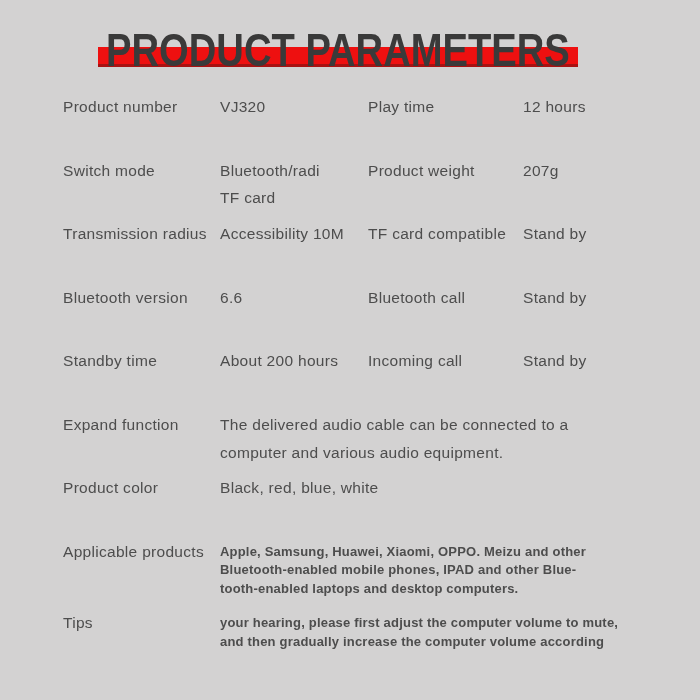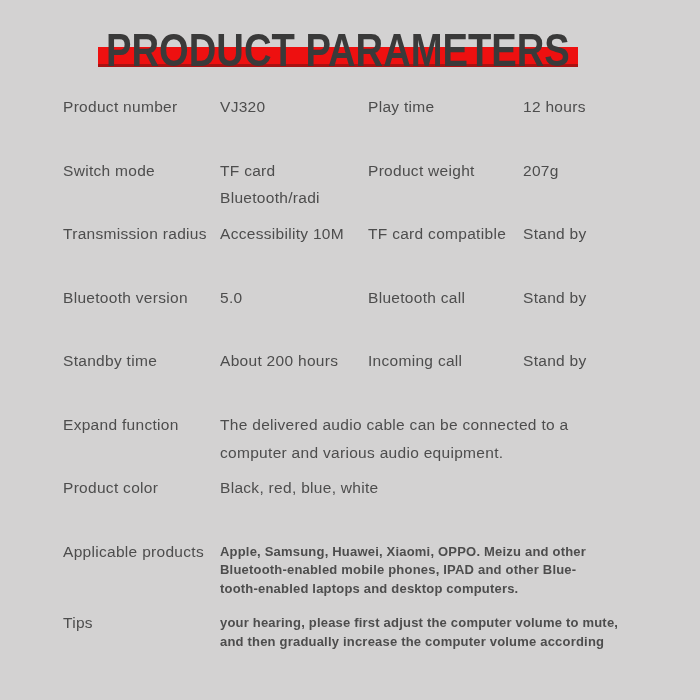--- a/index.html
+++ b/index.html
@@ -101,40 +101,40 @@
     <div class="cell c2">
       <div class="line">VJ320</div>
     </div>
     <div class="cell c3">Play time</div>
     <div class="cell c4">12 hours</div>
   </div>
 
   <div class="row" style="top:160.5px">
     <div class="cell c1">Switch mode</div>
     <div class="cell c2 ml27">
+      <div class="line">Bluetooth/radi</div>
       <div class="line">TF card</div>
-      <div class="line">Bluetooth/radi</div>
     </div>
     <div class="cell c3">Product weight</div>
     <div class="cell c4">207g</div>
   </div>
 
   <div class="row" style="top:224px">
     <div class="cell c1">Transmission radius</div>
     <div class="cell c2">
       <div class="line">Accessibility 10M</div>
     </div>
     <div class="cell c3">TF card compatible</div>
     <div class="cell c4">Stand by</div>
   </div>
 
   <div class="row" style="top:287.5px">
     <div class="cell c1">Bluetooth version</div>
     <div class="cell c2">
-      <div class="line">5.0</div>
+      <div class="line">6.6</div>
     </div>
     <div class="cell c3">Bluetooth call</div>
     <div class="cell c4">Stand by</div>
   </div>
 
   <div class="row" style="top:351px">
     <div class="cell c1">Standby time</div>
     <div class="cell c2">
       <div class="line">About 200 hours</div>
     </div>

